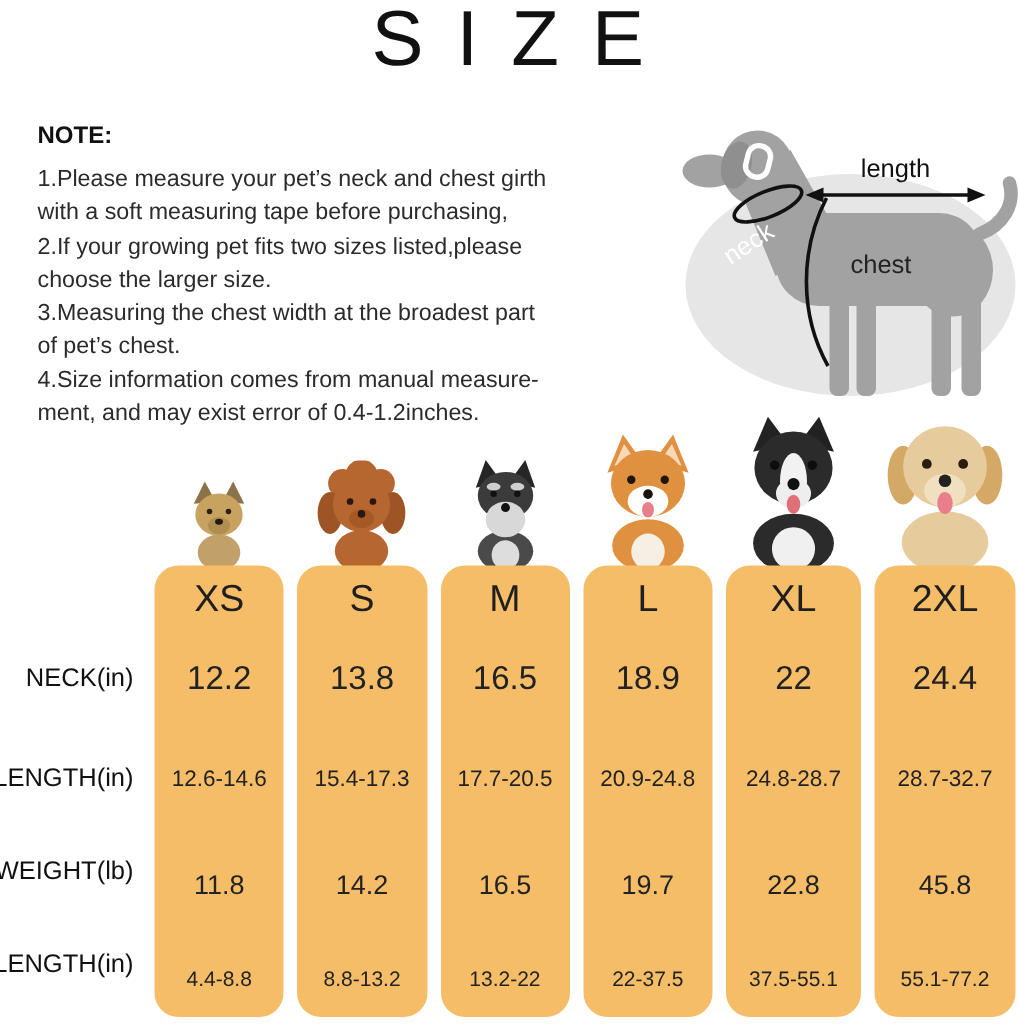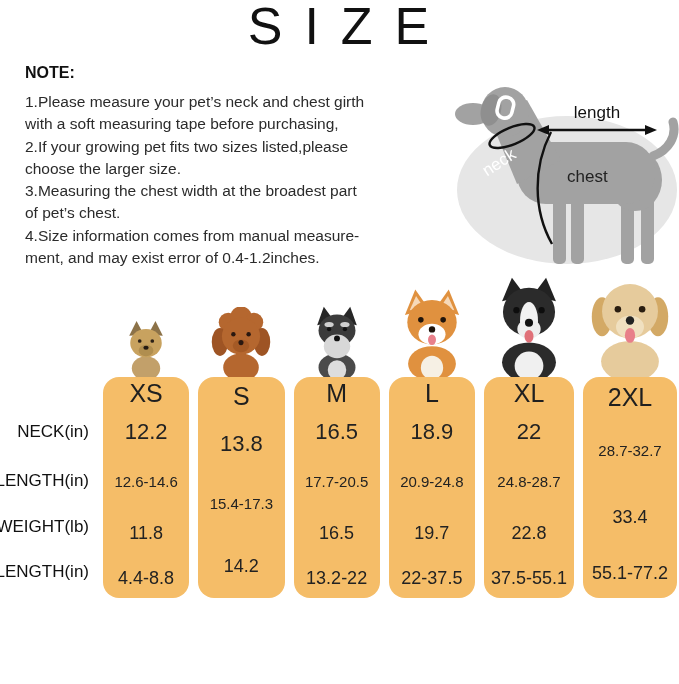--- a/index.html
+++ b/index.html
@@ -8,44 +8,44 @@
     font-family:"Liberation Sans", sans-serif;color:#1f1f1f;overflow:hidden;
   }
   
   .title{
     position:absolute;top:-4px;left:0;right:0;text-align:center;
     font-size:52px;font-weight:300;letter-spacing:22px;padding-left:20px;
     color:#111;
   }
   
   .note{position:absolute;left:25px;top:64px;width:370px;}
-  .note-heading{font-size:16px;font-weight:bold;color:#111;margin-bottom:9px;}
+  .note-heading{font-size:16px;font-weight:bold;color:#111;margin-bottom:9px;margin-top:18px;}
   .note-line{font-size:15.5px;line-height:22.3px;color:#2b2b2b;}
   
   .diagram{position:absolute;left:449px;top:72px;}
   .diagram text{font-family:"Liberation Sans",sans-serif;}
   
   .size-table{
     position:absolute;left:0;top:268px;width:677px;
     display:grid;grid-template-columns:94px repeat(6,1fr);column-gap:9px;
   }
   .col{display:flex;flex-direction:column;}
   .dogcell{height:109px;display:flex;align-items:flex-end;justify-content:center;}
   .dogcell svg{margin-bottom:-5px;}
   .pill{
-    height:221px;background:#F5BD68;border-radius:16px;
+    height:301px;background:#F5BD68;border-radius:16px;
     display:flex;flex-direction:column;
   }
   .pill.ghost{background:transparent;border-radius:0;padding-left:12px;}
   .cell{display:flex;align-items:center;justify-content:center;color:#222;}
   .c-size{height:44px;font-size:25px;color:#1f1f1f;}
   .c-neck{height:62px;font-size:22px;}
   .c-chest{height:72px;font-size:15px;}
   .c-len{height:71px;font-size:18px;}
-  .c-wt{height:52px;font-size:18px;}
+  .c-wt{height:52px;font-size:14px;}
   .rowlabel{justify-content:flex-end;padding-right:5px;font-size:17px;color:#111;white-space:nowrap;}
 </style>
 </head>
 <body>
 
 <div class="title">SIZE</div>
 
 <div class="note">
   <div class="note-heading">NOTE:</div>
   <div class="note-line">1.Please measure your pet’s neck and chest girth</div>
@@ -140,20 +140,21 @@
         <circle cx="38" cy="43" r="3.5" fill="#2a1810"></circle>
         <circle cx="62" cy="43" r="3.5" fill="#2a1810"></circle>
         <circle cx="50" cy="56" r="4" fill="#2a1810"></circle>
       </svg>
     </div>
     <div class="pill">
       <div class="cell c-size">S</div>
       <div class="cell c-neck">13.8</div>
       <div class="cell c-chest">15.4-17.3</div>
       <div class="cell c-len">14.2</div>
+      <div class="cell c-wt">8.8-13.2</div>
     </div>
   </div>
 
   <div class="col">
     <div class="dogcell">
       <svg width="66" height="78" viewBox="0 0 100 118">
         <polygon points="20,32 30,4 46,26" fill="#262626"></polygon>
         <polygon points="80,32 70,4 54,26" fill="#262626"></polygon>
         <ellipse cx="50" cy="96" rx="28" ry="21" fill="#4a4a4a"></ellipse>
         <ellipse cx="50" cy="100" rx="14" ry="15" fill="#dddddd"></ellipse>
@@ -235,19 +236,20 @@
         <ellipse cx="50" cy="42" rx="30" ry="29" fill="#e6cb9c"></ellipse>
         <ellipse cx="50" cy="59" rx="15" ry="12" fill="#f0e0c0"></ellipse>
         <circle cx="37" cy="40" r="3.5" fill="#2a1d10"></circle>
         <circle cx="63" cy="40" r="3.5" fill="#2a1d10"></circle>
         <circle cx="50" cy="52" r="4.5" fill="#222222"></circle>
         <ellipse cx="50" cy="68" rx="5.5" ry="8" fill="#e87f8a"></ellipse>
       </svg>
     </div>
     <div class="pill">
       <div class="cell c-size">2XL</div>
+      <div class="cell c-neck">24.4</div>
       <div class="cell c-chest">28.7-32.7</div>
-      <div class="cell c-len">33.4</div>
+      <div class="cell c-len">45.8</div>
       <div class="cell c-wt">55.1-77.2</div>
     </div>
   </div>
 
 </div>
 
 </body></html>

